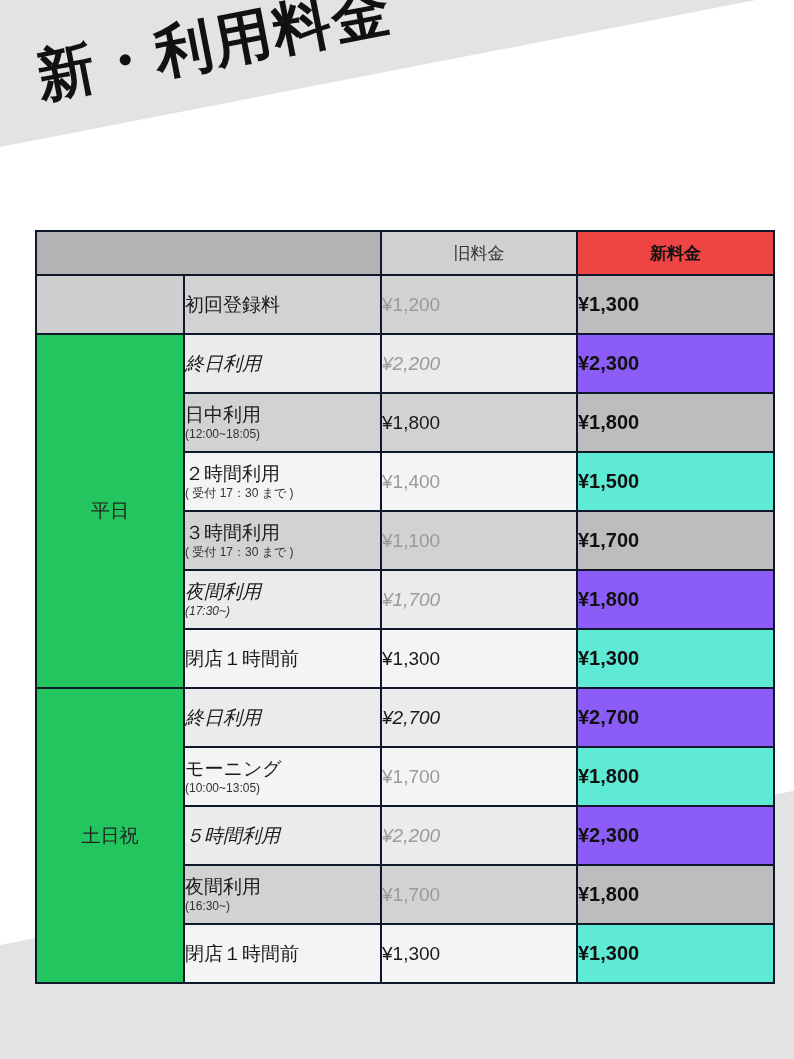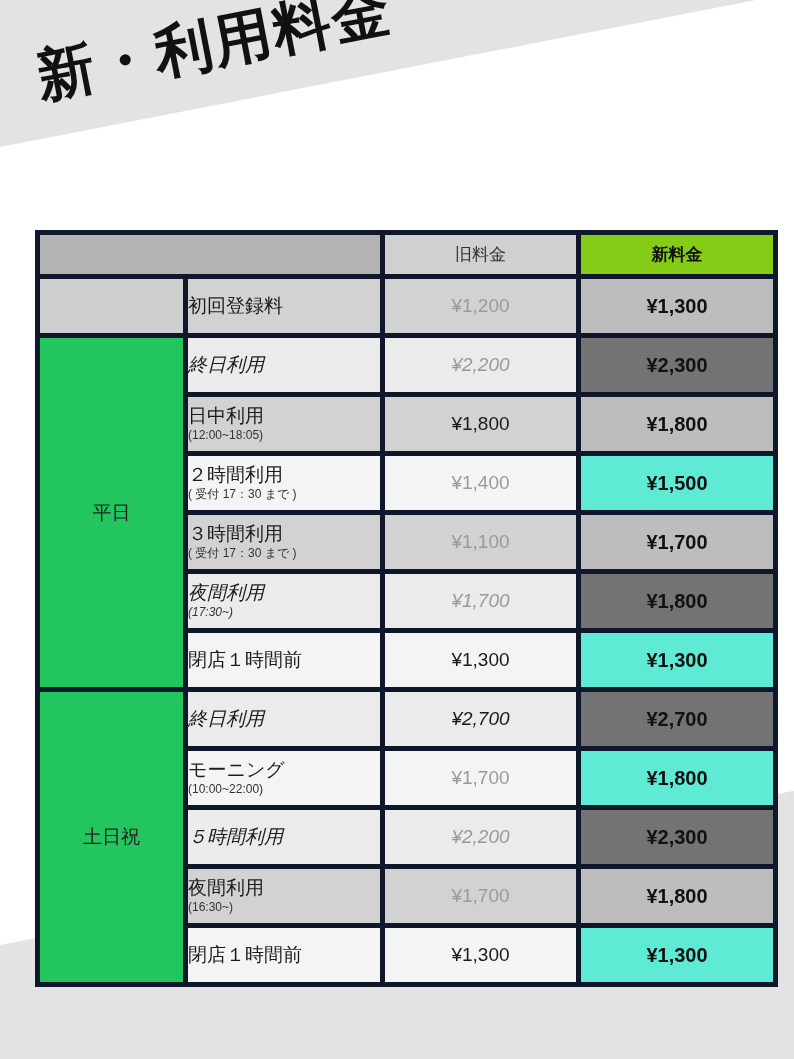--- a/index.html
+++ b/index.html
@@ -58,21 +58,21 @@
     left: 35px;
     width: 740px;
   }
 
   table.rates {
     border-collapse: collapse;
     width: 740px;
     table-layout: fixed;
   }
   table.rates td, table.rates th {
-    border: 5px solid #0f172a;
+    border: 2px solid #0f172a;
     padding: 0;
     vertical-align: middle;
   }
 
   col.c-day    { width: 148px; }
   col.c-item   { width: 197px; }
   col.c-old    { width: 196px; }
   col.c-new    { width: 197px; }
 
   
@@ -83,21 +83,21 @@
     background: #b3b3b3;
   }
   .hdr .h-old {
     background: #d0d0d0;
     text-align: center;
     font-size: 17px;
     color: #333333;
     font-weight: normal;
   }
   .hdr .h-new {
-    background: #84cc16;
+    background: #ef4444;
     text-align: center;
     font-size: 17px;
     color: #111111;
     font-weight: bold;
   }
 
   
   .day-cell {
     background: #22c55e;
     text-align: center;
@@ -115,40 +115,40 @@
   }
   .item .sub {
     display: block;
     font-size: 12px;
     color: #333333;
     margin-top: 2px;
   }
 
   
   .price {
-    text-align: center;
+    text-align: left;
     padding-right: 14px;
     font-size: 19px;
   }
   .price.old {
     color: #9a9a9a;
     font-weight: normal;
   }
   .price.old.dark {
     color: #1a1a1a;
   }
   .price.new {
     color: #111111;
     font-weight: bold;
     font-size: 20px;
   }
 
   
   .bg-a .item, .bg-a .price.old { background: #ebebeb; font-style: italic; }
-  .bg-a .price.new { background: #737373; margin-left: 32px; }
+  .bg-a .price.new { background: #8b5cf6; margin-left: 32px; }
   .bg-b .item, .bg-b .price.old { background: #d2d2d2; margin-left: 44px; }
   .bg-b .price.new { background: #bdbdbd; }
   .bg-c .item, .bg-c .price.old { background: #f4f4f4; }
   .bg-c .price.new { background: #5eead4; }
 
   tr.body-row { height: 59px; }
 </style>
 </head>
 <body>
 
@@ -208,21 +208,21 @@
           <td class="price old dark">¥1,300</td>
           <td class="price new">¥1,300</td>
         </tr>
         <tr class="body-row bg-a">
           <td class="day-cell" rowspan="5">土日祝</td>
           <td class="item"><span>終日利用</span></td>
           <td class="price old dark">¥2,700</td>
           <td class="price new">¥2,700</td>
         </tr>
         <tr class="body-row bg-c">
-          <td class="item"><span>モーニング</span><span class="sub">(10:00~22:00)</span></td>
+          <td class="item"><span>モーニング</span><span class="sub">(10:00~13:05)</span></td>
           <td class="price old">¥1,700</td>
           <td class="price new">¥1,800</td>
         </tr>
         <tr class="body-row bg-a">
           <td class="item"><span>５時間利用</span></td>
           <td class="price old">¥2,200</td>
           <td class="price new">¥2,300</td>
         </tr>
         <tr class="body-row bg-b">
           <td class="item"><span>夜間利用</span><span class="sub">(16:30~)</span></td>

